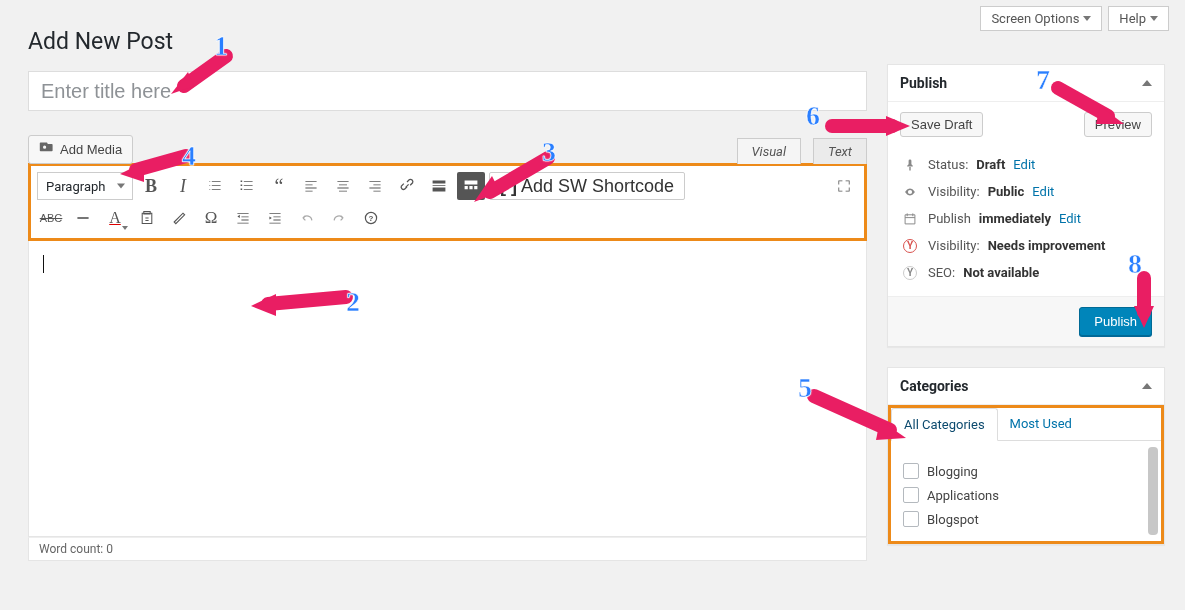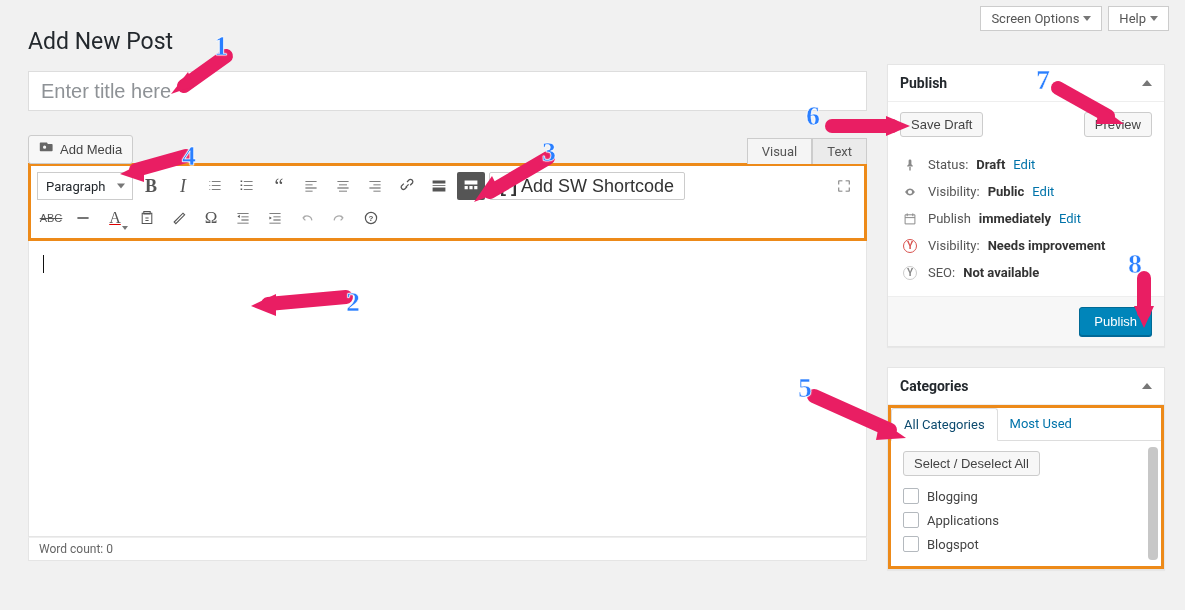--- a/index.html
+++ b/index.html
@@ -73,21 +73,22 @@
     padding: 4px 10px;
     font-size: 13px;
     color: #444;
     display: inline-flex;
     align-items: center;
     gap: 5px;
     cursor: pointer;
   }
   .editor-tabs {
     display: flex;
-    gap: 0;
+    gap: 12px;
+    font-style: italic;
   }
   .editor-tabs .etab {
     border: 1px solid #ccc;
     border-bottom: none;
     padding: 5px 14px;
     background: #ebebeb;
     color: #555;
     cursor: pointer;
   }
   .editor-tabs .etab.active {
@@ -526,23 +527,20 @@
       <div class="hndle">
         <span>Categories</span>
         <span class="tri"></span>
       </div>
       <div class="catbox">
         <div class="cat-tabs">
           <div class="ctab active">All Categories</div>
           <div class="ctab inactive">Most Used</div>
         </div>
         <div class="cat-inner">
-          <button class="btn">
-              <span>Select / Deselect All</span>
-            </button>
           <div class="cat-list">
             <div class="cat-item">
                 <span class="chk"></span>
                 <span>Blogging</span>
               </div>
             <div class="cat-item">
                 <span class="chk"></span>
                 <span>Applications</span>
               </div>
             <div class="cat-item">

